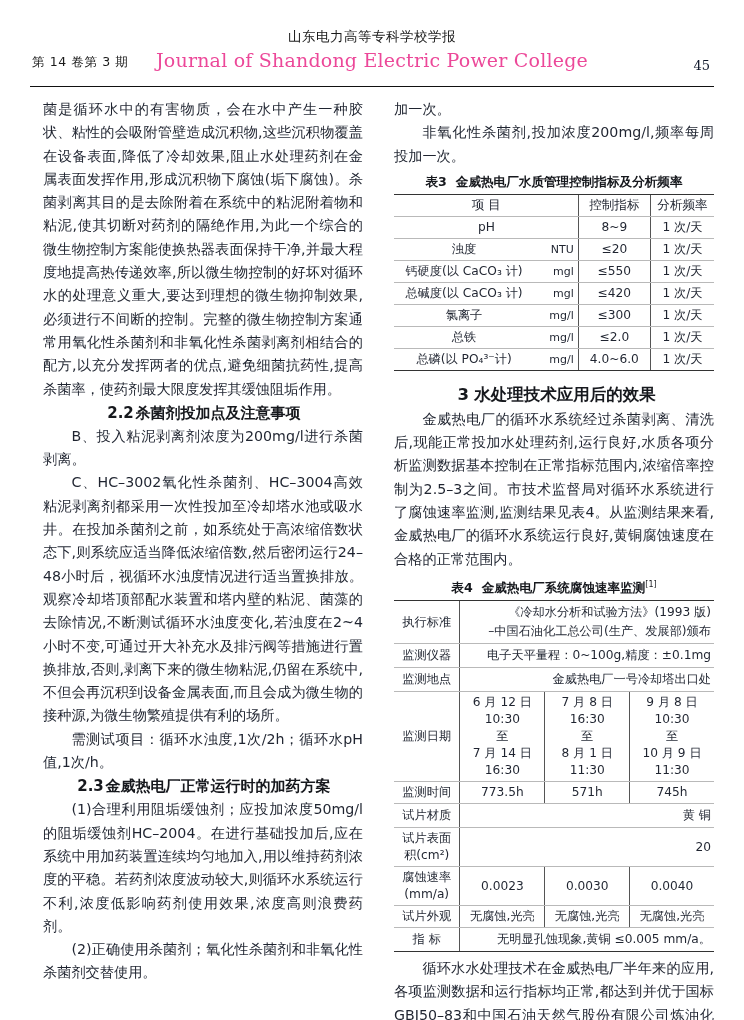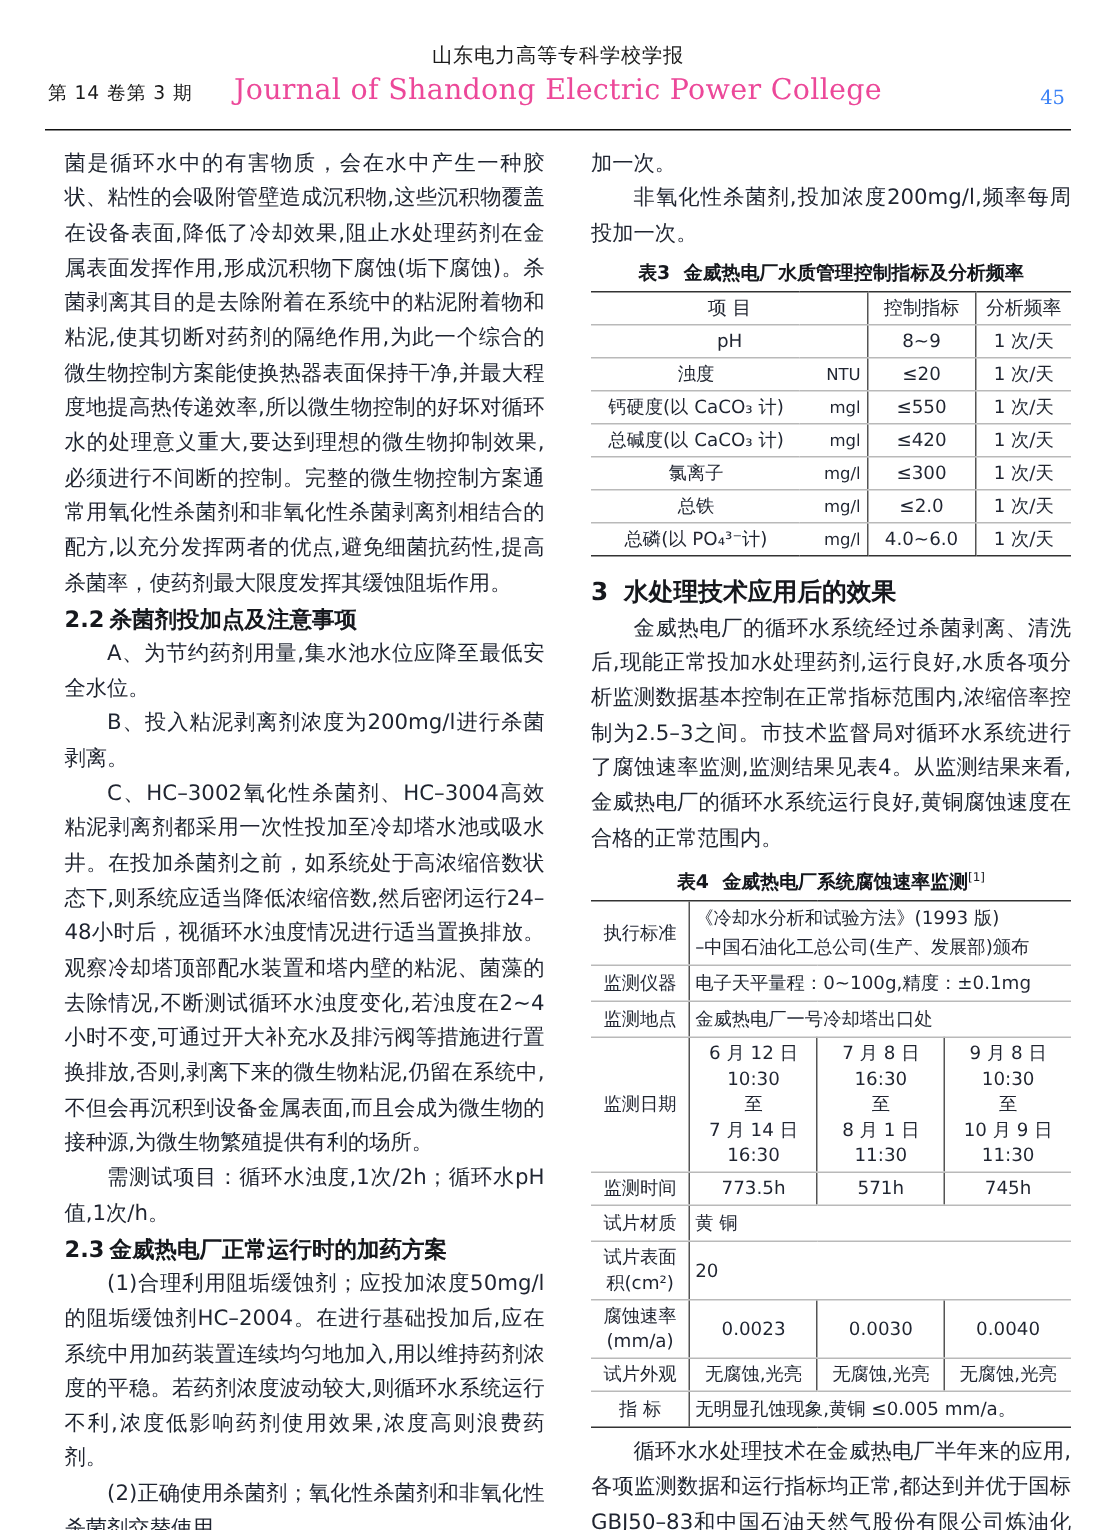--- a/index.html
+++ b/index.html
@@ -61,21 +61,21 @@
     font-size: 19px;
     font-family: "DejaVu Serif", "Liberation Serif", serif;
     color: #ec4899;
     letter-spacing: 0.2px;
   }
   .pagenum {
     position: absolute;
     right: 4px;
     top: 30px;
     font-size: 13px;
-    color: #3b82f6;
+    color: #0f172a;
   }
   .runhead-rule {
     position: absolute;
     left: 0; right: 0;
     top: 58px;
     border-bottom: 1.6px solid #111;
   }
 
   
   .cols {
@@ -106,20 +106,21 @@
   }
   p.ind { text-indent: 2em; }
 
   h2.sec {
     margin: 0;
     font-size: 15px;
     line-height: 24px;
     font-weight: bold;
     color: #16181d;
     font-family: "DejaVu Sans", "Liberation Sans", sans-serif;
+    text-align: center;
   }
   h2.sec .num { display: inline-block; min-width: 30px; }
   h2.sec.big { font-size: 16.5px; line-height: 27px; }
   h2.sec.big .num { min-width: 22px; }
 
   
   .tbl-cap {
     font-size: 12.6px;
     line-height: 20px;
     text-align: center;
@@ -154,21 +155,21 @@
   .t3 .c-unit  { width: 40px;  text-align: right; padding-right: 4px; font-size: 11px; }
   .t3 .c-ctl   { width: 68px;  text-align: center; }
   .t3 .c-freq  { width: 64px;  text-align: center; }
   .t3 .hdr-item { text-align: center; font-size: 12.6px; }
   .t3 .hdr      { text-align: center; font-size: 12.6px; }
   .t3 .ctr-span { text-align: center; }
 
   
   .t4 .c-lbl { width: 62px; text-align: center; font-size: 12.2px; line-height: 17px; }
   .t4 .c-d   { width: 84px; text-align: center; line-height: 17px; }
-  .t4 .wide  { text-align: left; line-height: 19px; }
+  .t4 .wide  { text-align: right; line-height: 19px; }
   .t4 td { padding: 3px 2px; }
   sup { font-size: 8.5px; }
 </style>
 </head>
 <body>
 
 <div class="page">
   <div class="page-inner">
 
     <div class="runhead">
@@ -182,21 +183,20 @@
     <div class="cols">
 
       <div class="col col-left">
 
         <p>菌是循环水中的有害物质，会在水中产生一种胶状、粘性的会吸附管壁造成沉积物,这些沉积物覆盖在设备表面,降低了冷却效果,阻止水处理药剂在金属表面发挥作用,形成沉积物下腐蚀(垢下腐蚀)。杀菌剥离其目的是去除附着在系统中的粘泥附着物和粘泥,使其切断对药剂的隔绝作用,为此一个综合的微生物控制方案能使换热器表面保持干净,并最大程度地提高热传递效率,所以微生物控制的好坏对循环水的处理意义重大,要达到理想的微生物抑制效果,必须进行不间断的控制。完整的微生物控制方案通常用氧化性杀菌剂和非氧化性杀菌剥离剂相结合的配方,以充分发挥两者的优点,避免细菌抗药性,提高杀菌率，使药剂最大限度发挥其缓蚀阻垢作用。</p>
 
         <h2 class="sec">
           <span class="num">2.2</span><span>杀菌剂投加点及注意事项</span>
         </h2>
 
-        <p class="ind">A、为节约药剂用量,集水池水位应降至最低安全水位。</p>
         <p class="ind">B、投入粘泥剥离剂浓度为200mg/l进行杀菌剥离。</p>
         <p class="ind">C、HC–3002氧化性杀菌剂、HC–3004高效粘泥剥离剂都采用一次性投加至冷却塔水池或吸水井。在投加杀菌剂之前，如系统处于高浓缩倍数状态下,则系统应适当降低浓缩倍数,然后密闭运行24–48小时后，视循环水浊度情况进行适当置换排放。观察冷却塔顶部配水装置和塔内壁的粘泥、菌藻的去除情况,不断测试循环水浊度变化,若浊度在2~4小时不变,可通过开大补充水及排污阀等措施进行置换排放,否则,剥离下来的微生物粘泥,仍留在系统中,不但会再沉积到设备金属表面,而且会成为微生物的接种源,为微生物繁殖提供有利的场所。</p>
         <p class="ind">需测试项目：循环水浊度,1次/2h；循环水pH值,1次/h。</p>
 
         <h2 class="sec">
           <span class="num">2.3</span><span>金威热电厂正常运行时的加药方案</span>
         </h2>
 
         <p class="ind">(1)合理利用阻垢缓蚀剂；应投加浓度50mg/l的阻垢缓蚀剂HC–2004。在进行基础投加后,应在系统中用加药装置连续均匀地加入,用以维持药剂浓度的平稳。若药剂浓度波动较大,则循环水系统运行不利,浓度低影响药剂使用效果,浓度高则浪费药剂。</p>
         <p class="ind">(2)正确使用杀菌剂；氧化性杀菌剂和非氧化性杀菌剂交替使用。</p>

